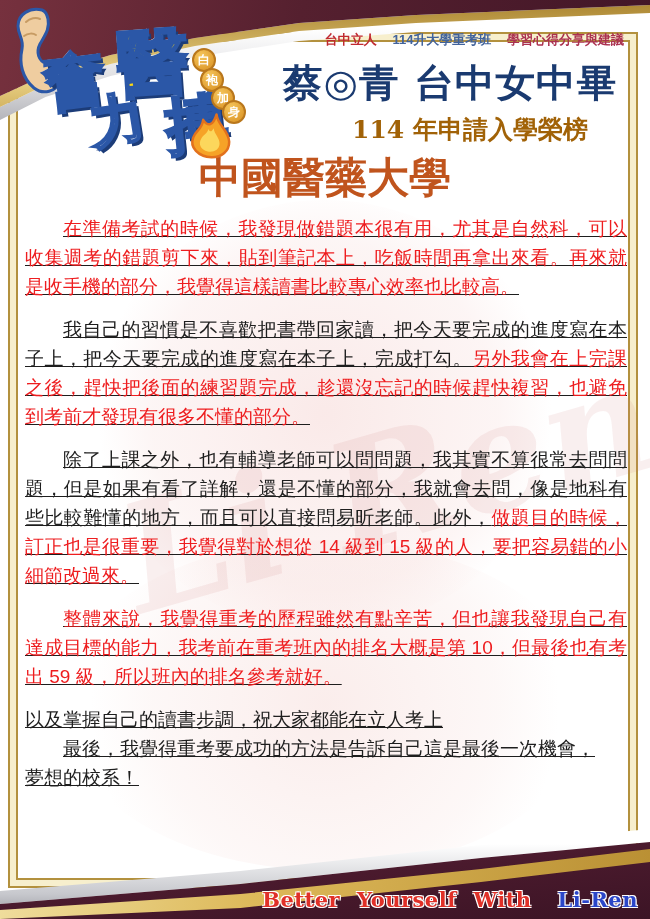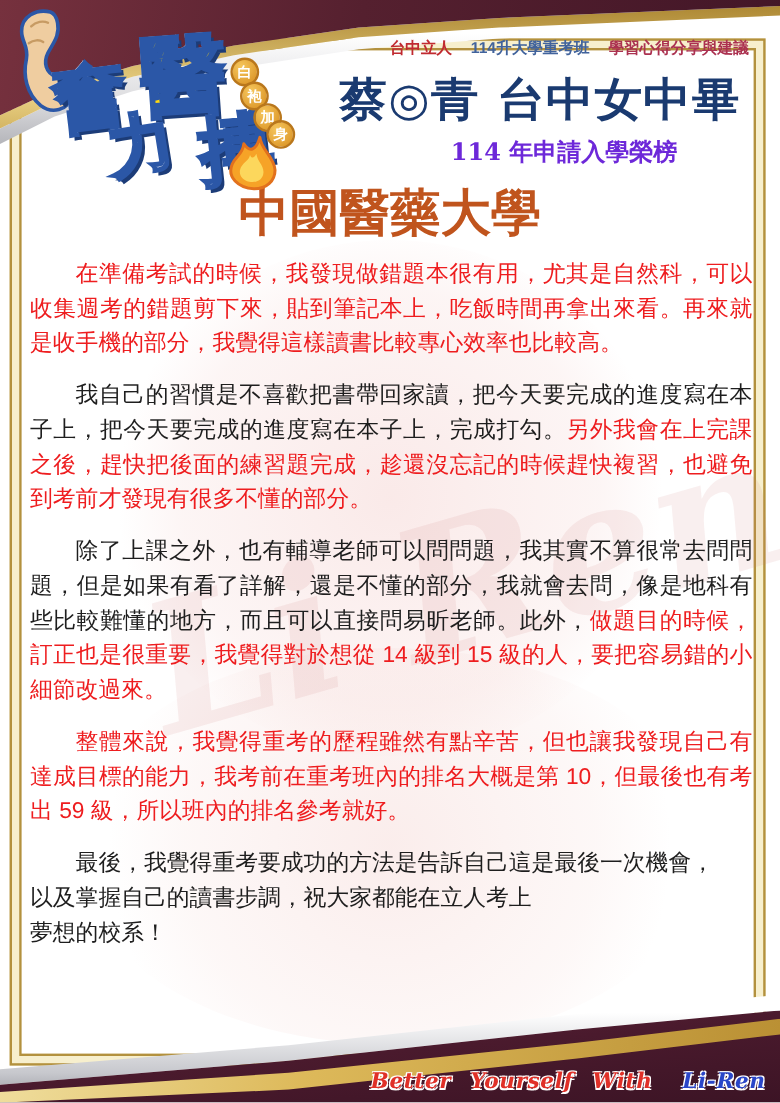--- a/index.html
+++ b/index.html
@@ -38,36 +38,36 @@
     clip-path:polygon(0 91px,37% 75px,74% 50px,100% 30px,100% 43px,74% 63px,37% 89px,0 100%);}
   
   .tagline{position:absolute;top:31px;right:26px;z-index:9;font-size:13px;font-weight:bold;white-space:nowrap;margin-left:12px;}
   .tagline .t1{color:#c02a30;}
   .tagline .t2{color:#41639c;margin-left:12px;}
   .tagline .t3{color:#ab3150;margin-left:12px;}
   .student-name{position:absolute;left:283px;top:58px;z-index:9;
         font-family:"DejaVu Serif",serif;font-weight:900;font-size:38px;color:#1a3a70;
         white-space:nowrap;letter-spacing:1px;transform:scaleX(1.04);transform-origin:left;}
   .banner{position:absolute;left:300px;top:113px;width:340px;z-index:9;text-align:center;
-        font-family:"DejaVu Serif",serif;font-weight:900;font-size:20px;color:#6d28d9;white-space:nowrap;}
+        font-family:"DejaVu Serif",serif;font-weight:900;font-size:25px;color:#a16207;white-space:nowrap;}
   .result-title{position:absolute;left:0;top:150px;width:650px;z-index:9;display:flex;
         justify-content:center;gap:46px;font-family:"DejaVu Serif",serif;font-weight:900;
         font-size:42px;color:#c0541d;white-space:nowrap;text-align:right;}
   
   .body-text{position:absolute;left:25px;top:214px;width:602px;z-index:6;}
-  .body-text p{margin:0 0 14px 0;font-size:19px;line-height:29px;text-align:justify;color:#1e1e1e;}
+  .body-text p{margin:0 0 14px 0;font-size:19px;line-height:29px;text-align:justify;color:#1e1e1e;text-decoration:underline;}
   .body-text p.last{text-align:left;}
   .seg-red{color:#ee1d1f;}
   .seg-black{color:#1e1e1e;}
   .body-text p .first{margin-left:38px;}
   .line{display:block;}
   .line.first{margin-left:38px;}
   
   .slogan{position:absolute;right:12px;bottom:7px;z-index:9;white-space:nowrap;
-        font-family:"DejaVu Serif",serif;font-style:italic;font-weight:bold;font-size:18px;
+        font-family:"DejaVu Serif",serif;font-weight:bold;font-size:21px;
         word-spacing:9px;letter-spacing:0.5px;}
   .slogan .s-main{color:#e03028;
         text-shadow:-1px -1px 0 #fff,1px -1px 0 #fff,-1px 1px 0 #fff,1px 1px 0 #fff;}
   .slogan .s-brand{color:#2a46c8;margin-left:9px;
         text-shadow:-1px -1px 0 #fff,1px -1px 0 #fff,-1px 1px 0 #fff,1px 1px 0 #fff;}
   
   .logo{position:absolute;left:0;top:0;width:270px;height:180px;z-index:10;pointer-events:none;}
   .logo-char{position:absolute;font-weight:900;font-family:"Liberation Sans",sans-serif;
         -webkit-text-stroke:2.5px #2b57a7;
         text-shadow:3px 4px 0 #1c3c78, -1px -1px 0 #ffffff;}
@@ -103,22 +103,22 @@
     <p>
       <span class="seg-black first">我自己的習慣是不喜歡把書帶回家讀，把今天要完成的進度寫在本子上，把今天要完成的進度寫在本子上，完成打勾。</span><span class="seg-red">另外我會在上完課之後，趕快把後面的練習題完成，趁還沒忘記的時候趕快複習，也避免到考前才發現有很多不懂的部分。</span>
     </p>
     <p>
       <span class="seg-black first">除了上課之外，也有輔導老師可以問問題，我其實不算很常去問問題，但是如果有看了詳解，還是不懂的部分，我就會去問，像是地科有些比較難懂的地方，而且可以直接問易昕老師。此外，</span><span class="seg-red">做題目的時候，訂正也是很重要，我覺得對於想從 14 級到 15 級的人，要把容易錯的小細節改過來。</span>
     </p>
     <p>
       <span class="seg-red first">整體來說，我覺得重考的歷程雖然有點辛苦，但也讓我發現自己有達成目標的能力，我考前在重考班內的排名大概是第 10，但最後也有考出 59 級，所以班內的排名參考就好。</span>
     </p>
     <p class="last">
+      <span class="seg-black line">以及掌握自己的讀書步調，祝大家都能在立人考上</span>
       <span class="seg-black line first">最後，我覺得重考要成功的方法是告訴自己這是最後一次機會，</span>
-      <span class="seg-black line">以及掌握自己的讀書步調，祝大家都能在立人考上</span>
       <span class="seg-black line">夢想的校系！</span>
     </p>
   </div>
 
   <div class="top-band">
     <div class="tb-silver"></div>
     <div class="tb-gold"></div>
     <div class="tb-maroon"></div>
   </div>
 

